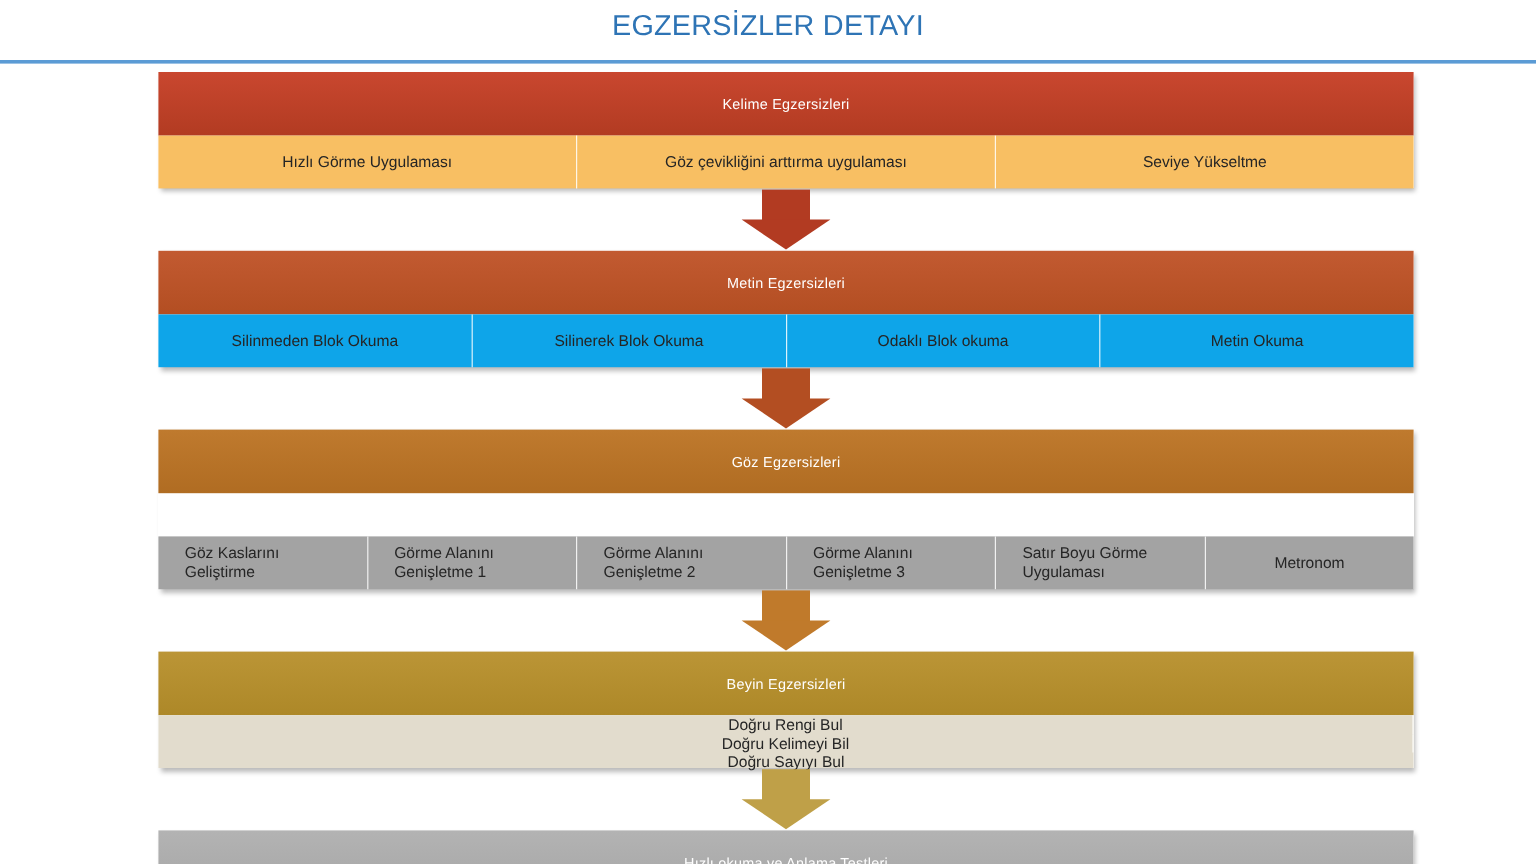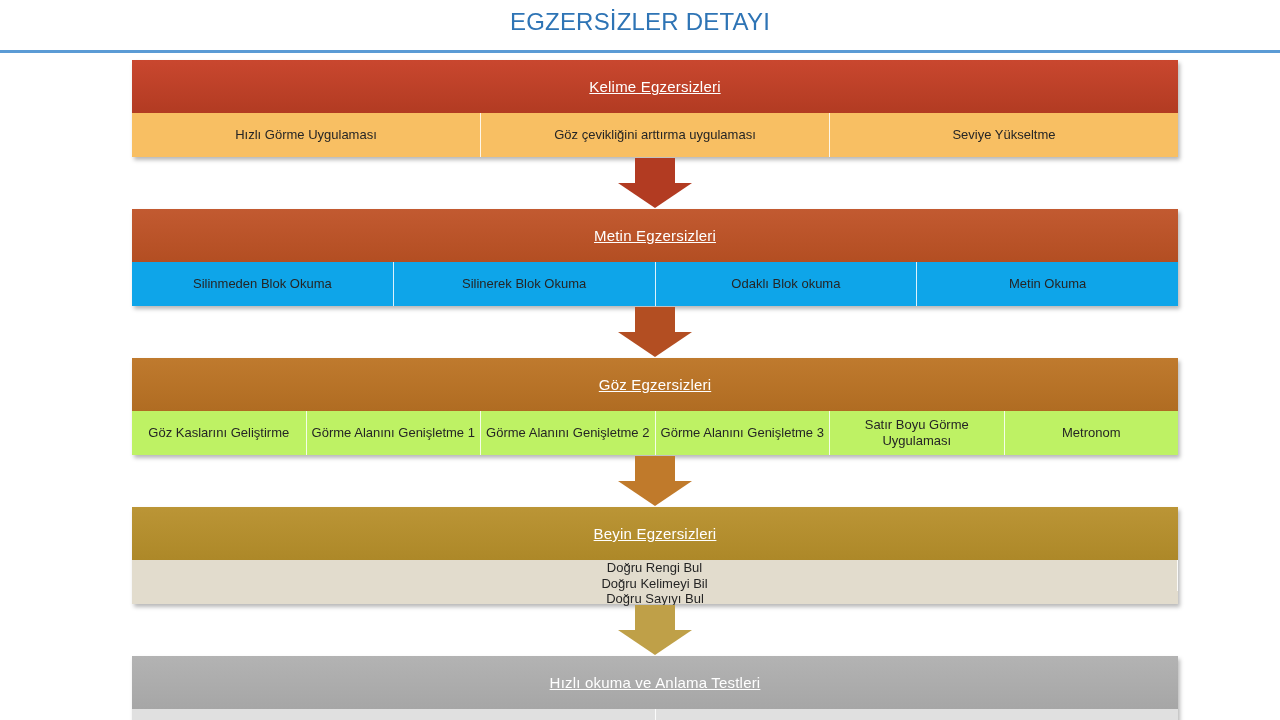--- a/index.html
+++ b/index.html
@@ -41,38 +41,37 @@
     width: 1046px;
     box-shadow: 2px 3px 4px rgba(0,0,0,0.28);
     position: relative;
   }
   .block-header {
     height: 53px;
     display: flex;
     align-items: center;
     justify-content: center;
     color: #ffffff;
-    font-size: 15px;
+    font-size: 12px;
     letter-spacing: 0.2px;
-    text-decoration: underline;
   }
   .block-items {
     display: flex;
     height: 44px;
   }
   .block-item {
     flex: 1 1 0;
     display: flex;
     align-items: center;
     justify-content: center;
-    text-align: center;
+    text-align: left;
     font-size: 13px;
     color: #252525;
     line-height: 1.2;
-    padding: 0 4px;
+    padding: 0 22px;
     box-sizing: border-box;
     border-right: 1px solid rgba(255,255,255,0.85);
   }
   .block-item:last-child {
     border-right: none;
   }
   .arrow-wrap {
     width: 1046px;
     height: 52px;
     display: flex;
@@ -102,21 +101,21 @@
   }
   
   .hdr-1 { background: linear-gradient(to bottom, #c9472f, #b23b22); }
   .hdr-2 { background: linear-gradient(to bottom, #c25a31, #b34e22); }
   .hdr-3 { background: linear-gradient(to bottom, #bf7a2e, #b06c22); }
   .hdr-4 { background: linear-gradient(to bottom, #bb9536, #ad8828); }
   .hdr-5 { background: linear-gradient(to bottom, #b3b3b3, #a6a6a6); }
 
   .row-1 { background: #f8bf63; }
   .row-2 { background: #0ea5e9; }
-  .row-3 { background: #bef264; }
+  .row-3 { background: #a3a3a3; margin-top: 36px; }
   .row-4 { background: #e2dccd; flex-direction: column; }
   .row-5 { background: #e0e0e0; }
 
   .arr-1 .shaft { background: #b23b22; }
   .arr-1 .head { border-top: 25px solid #b23b22; }
   .arr-2 .shaft { background: #b34e22; }
   .arr-2 .head { border-top: 25px solid #b34e22; }
   .arr-3 .shaft { background: #c07a2b; }
   .arr-3 .head { border-top: 25px solid #c07a2b; }
   .arr-4 .shaft { background: #bfa048; }

